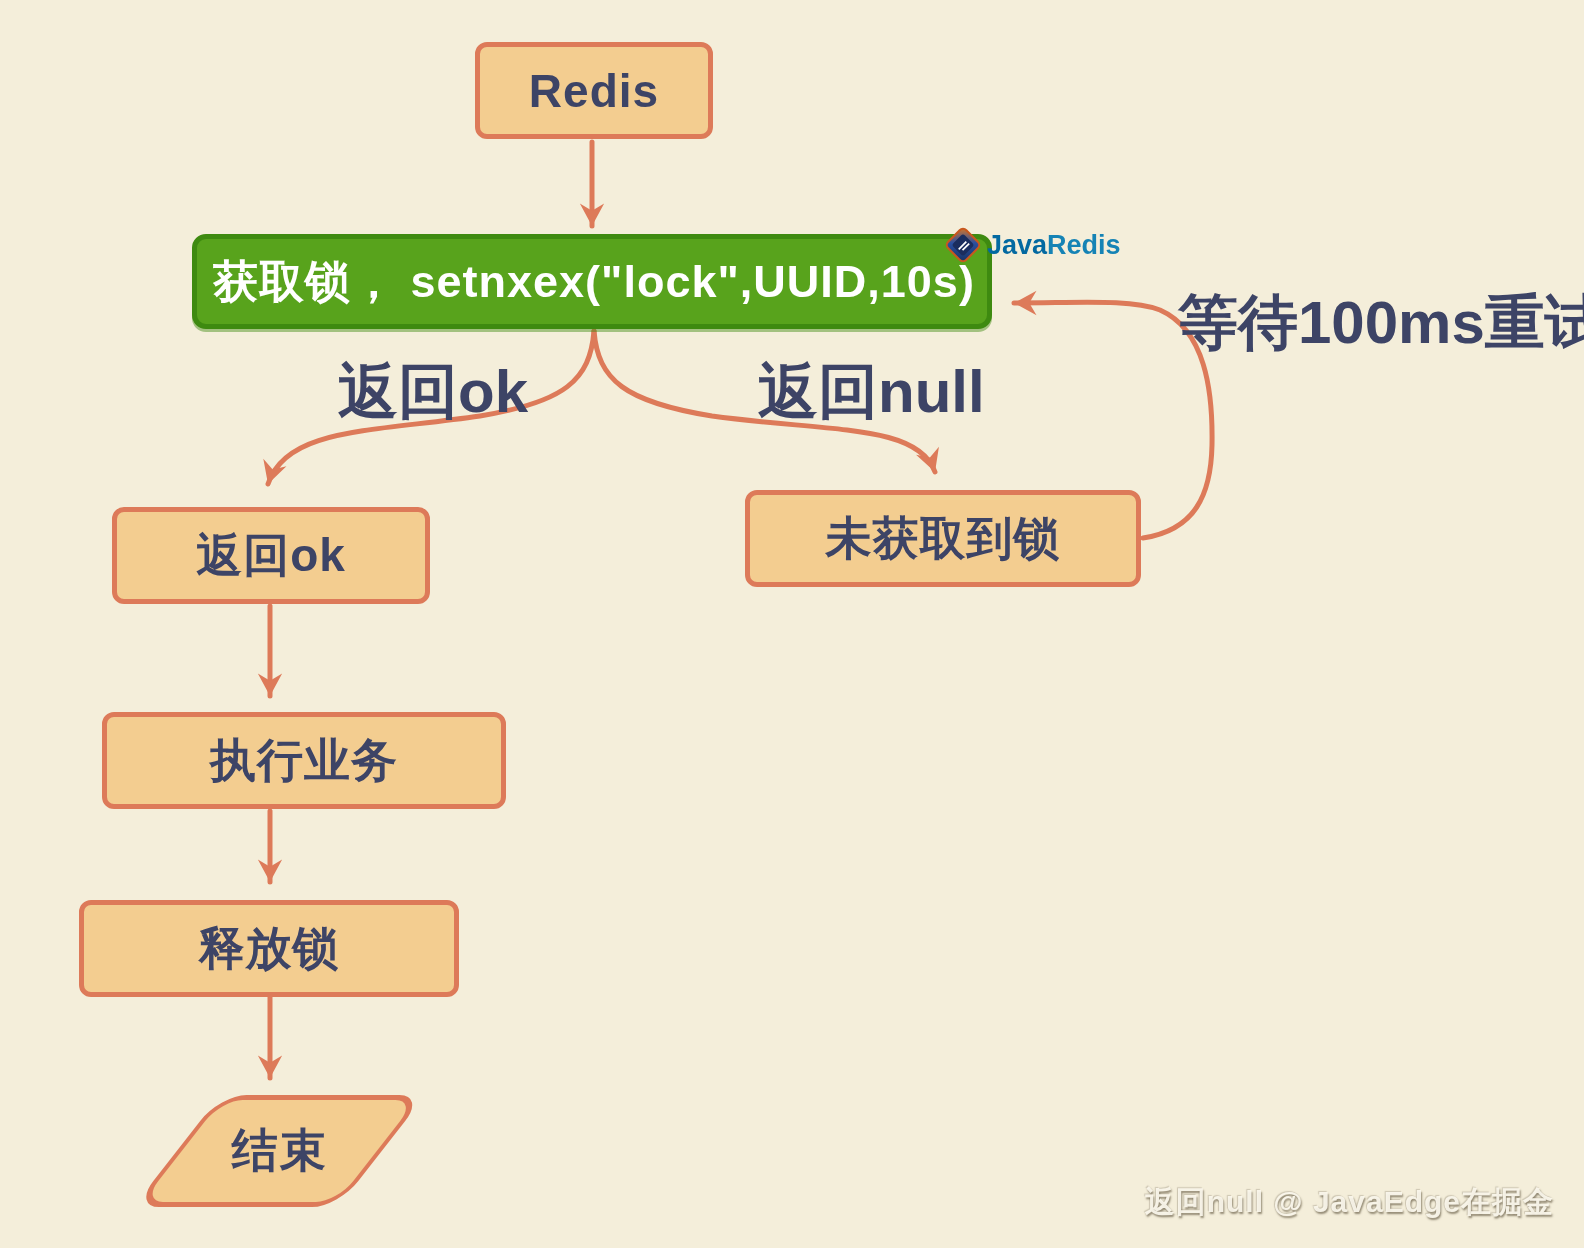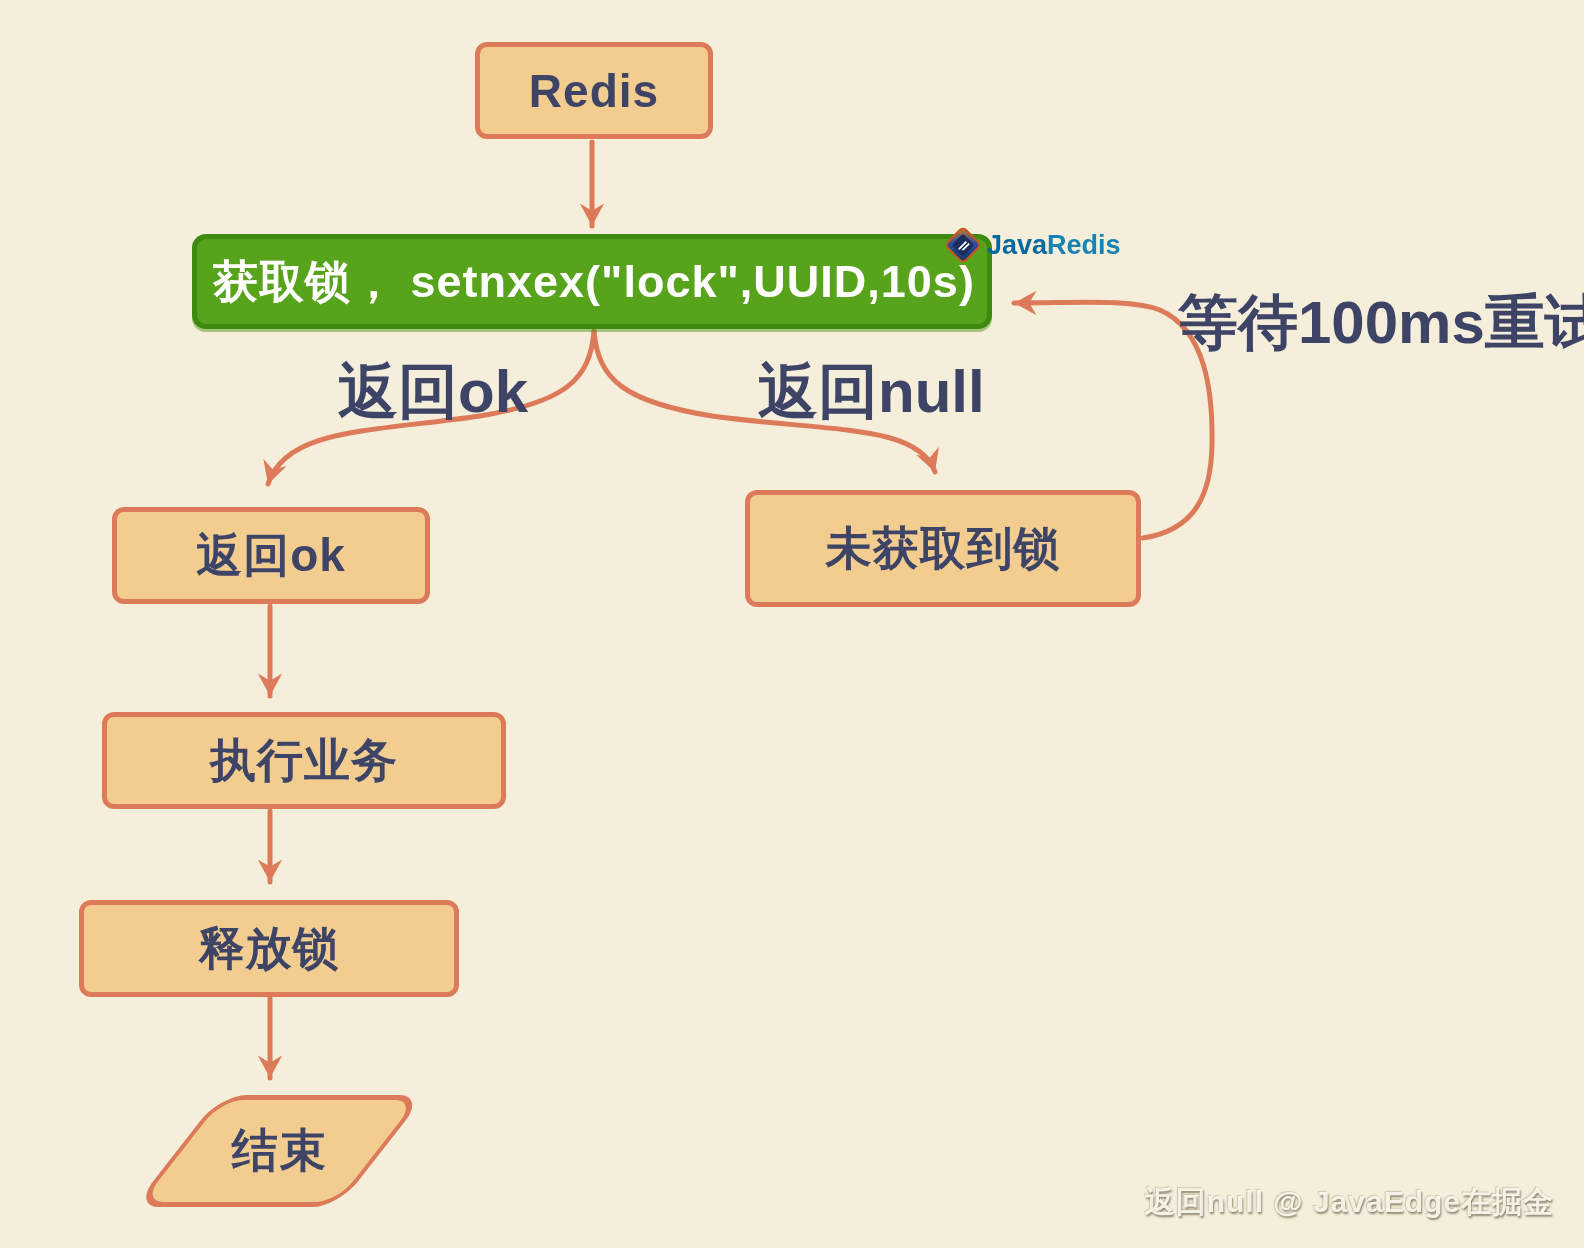--- a/index.html
+++ b/index.html
@@ -106,21 +106,21 @@
   </div>
 
   <div class="node node-green" style="left:192px;top:234px;width:800px;height:95px;">
     <span>获取锁， setnxex("lock",UUID,10s)</span>
   </div>
 
   <div class="node" style="left:112px;top:507px;width:318px;height:97px;">
     <span>返回ok</span>
   </div>
 
-  <div class="node" style="left:745px;top:490px;width:396px;height:117px;">
+  <div class="node" style="left:745px;top:490px;width:396px;height:97px;">
     <span>未获取到锁</span>
   </div>
 
   <div class="node" style="left:102px;top:712px;width:404px;height:97px;">
     <span>执行业务</span>
   </div>
 
   <div class="node" style="left:79px;top:900px;width:380px;height:97px;">
     <span>释放锁</span>
   </div>

